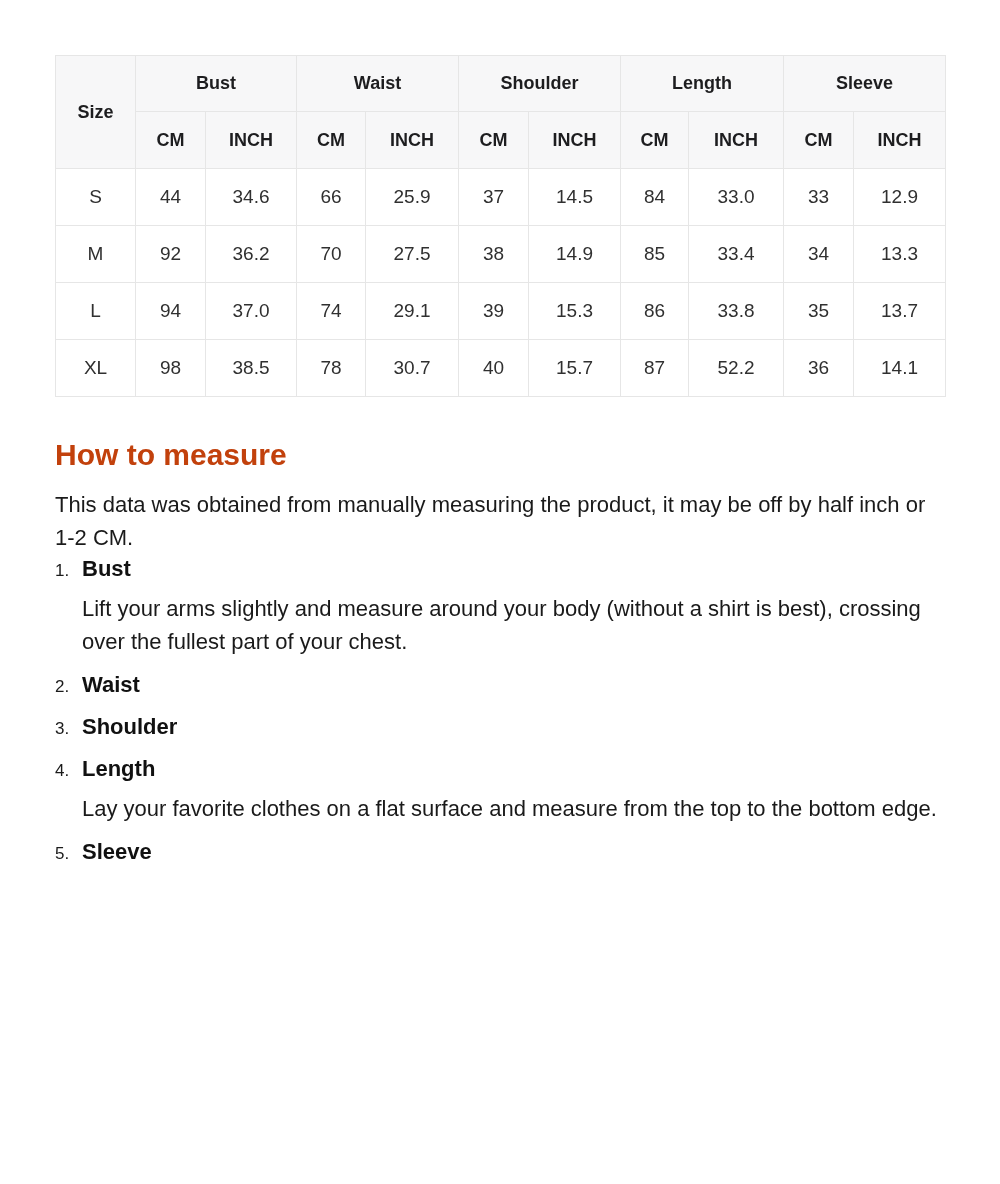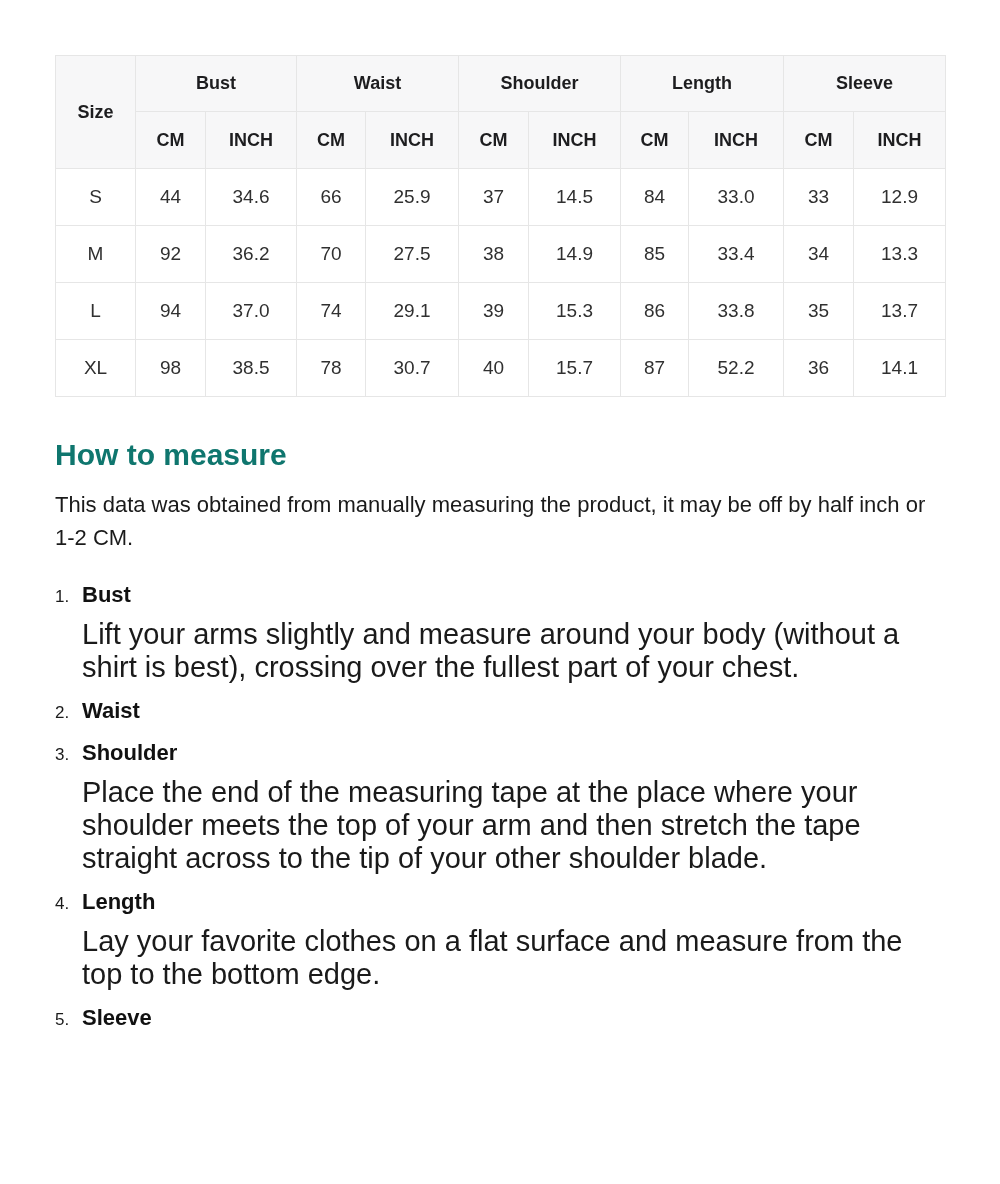--- a/index.html
+++ b/index.html
@@ -40,27 +40,26 @@
     font-size: 19px;
     font-weight: normal;
     color: #303030;
   }
 
   
   h2.howto-title {
     margin: 41px 0 16px 0;
     font-size: 30px;
     font-weight: bold;
-    color: #0f766e;
+    color: #c2410c;
   }
   p.howto-intro {
     font-size: 22px;
     line-height: 33px;
     color: #1a1a1a;
-    margin-bottom: 26px;
     max-width: 890px;
   }
   .step { margin-bottom: 12px; }
   .step-head {
     display: flex;
     align-items: baseline;
   }
   .step-num {
     flex: 0 0 27px;
     width: 27px;
@@ -68,21 +67,21 @@
     color: #1a1a1a;
   }
   .step-title {
     font-size: 22px;
     font-weight: bold;
     color: #111111;
     line-height: 30px;
   }
   .step-desc {
     margin: 8px 0 2px 27px;
-    font-size: 29px;
+    font-size: 22px;
     line-height: 33px;
     color: #1a1a1a;
     max-width: 863px;
   }
 </style>
 </head>
 <body>
 
 <div class="page">
 
@@ -196,21 +195,20 @@
         <span class="step-num">2.</span>
         <span class="step-title">Waist</span>
       </div>
     </div>
 
     <div class="step">
       <div class="step-head">
         <span class="step-num">3.</span>
         <span class="step-title">Shoulder</span>
       </div>
-      <p class="step-desc">Place the end of the measuring tape at the place where your shoulder meets the top of your arm and then stretch the tape straight across to the tip of your other shoulder blade.</p>
     </div>
 
     <div class="step">
       <div class="step-head">
         <span class="step-num">4.</span>
         <span class="step-title">Length</span>
       </div>
       <p class="step-desc">Lay your favorite clothes on a flat surface and measure from the top to the bottom edge.</p>
     </div>
 

